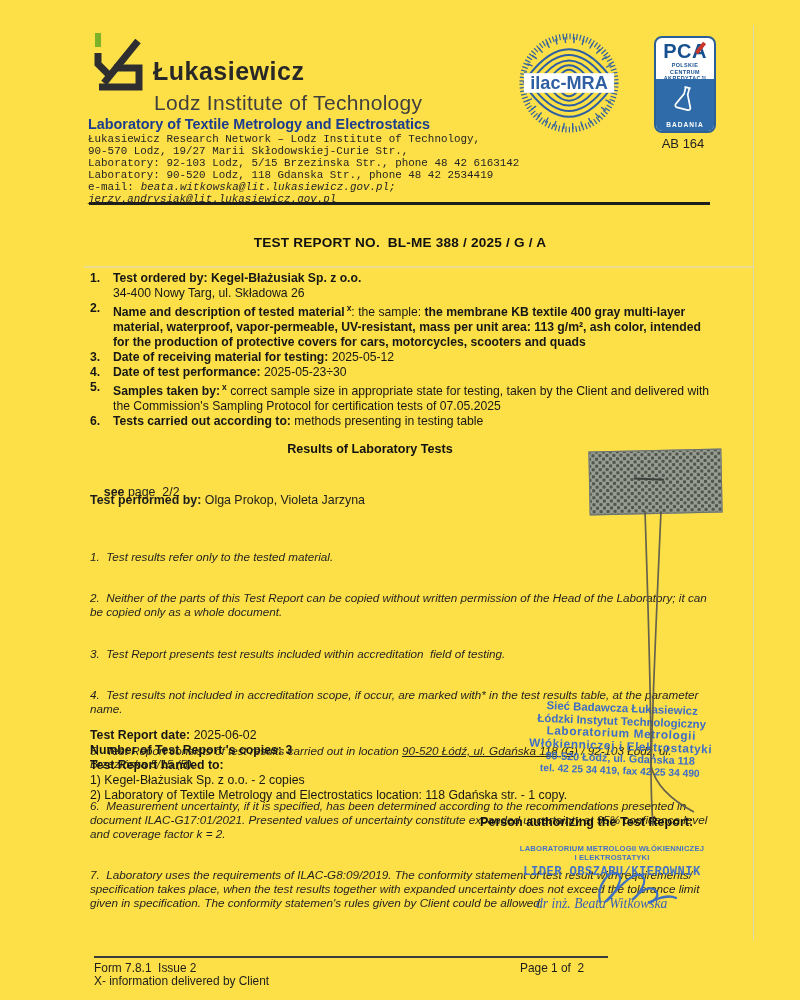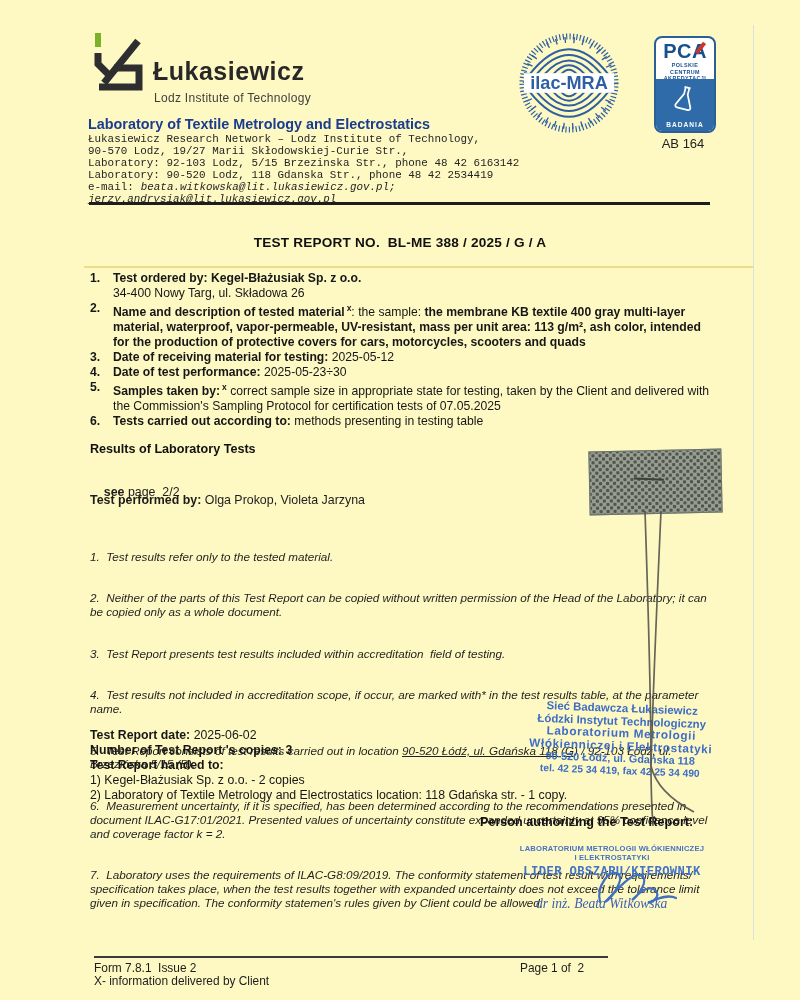--- a/index.html
+++ b/index.html
@@ -1,23 +1,23 @@
 <!DOCTYPE html>
 <html><head>
 <meta charset="utf-8">
 <style>
   html,body{margin:0;padding:0;background:#ffffff;}
-  .page{position:relative;width:800px;height:1000px;background:#fef9c3;
+  .page{position:relative;width:800px;height:1000px;background:#fde047;
         font-family:"Liberation Sans",sans-serif;color:#1c1c1c;overflow:hidden;}
   .pre{white-space:pre-wrap;}
 
   
   .logo-mark{position:absolute;left:87px;top:32px;}
   .brand{position:absolute;left:153px;top:57px;font-size:25px;font-weight:bold;color:#282828;letter-spacing:.5px;}
-  .brand-sub{position:absolute;left:154px;top:91px;font-size:12px;color:#3f3f3f;letter-spacing:.3px;}
+  .brand-sub{position:absolute;left:154px;top:91px;font-size:21px;color:#3f3f3f;letter-spacing:.3px;}
   .lab-title{position:absolute;left:88px;top:116px;font-size:14.4px;font-weight:bold;color:#1b3c8f;}
   .addr{position:absolute;left:88px;top:134px;font-size:10.9px;line-height:11.95px;color:#242424;width:480px;font-family:Liberation Mono, monospace;}
   .email-val{font-style:italic;margin-left:7px;}
   .ilac{position:absolute;left:518px;top:31px;}
   .pca{position:absolute;left:654px;top:36px;width:58px;height:93px;border:2px solid #2a6096;border-radius:8px;
        background:#fff;text-align:center;overflow:hidden;}
   .pca-brand{position:relative;font-size:20px;font-weight:bold;color:#17508f;line-height:22px;margin-top:2px;letter-spacing:.5px;}
   .pca-red-bar{position:absolute;right:7px;top:6px;width:13px;height:4px;background:#c8352b;transform:rotate(-52deg);}
   .pca-c{font-size:5.4px;font-weight:bold;color:#17508f;letter-spacing:.4px;line-height:6.5px;}
   .pca-panel{position:absolute;left:0;right:0;bottom:0;height:52px;background:#2e6ba8;}
@@ -29,21 +29,21 @@
          font-size:13.6px;font-weight:bold;letter-spacing:.2px;color:#111;}
   .yellow-line{position:absolute;left:84px;top:266px;width:669px;height:2px;background:#eadd8e;}
 
   
   .list{position:absolute;left:90px;top:271px;width:622px;font-size:12.2px;line-height:15px;color:#161616;}
   .li{display:grid;grid-template-columns:23px 1fr;}
   .li .num{font-weight:bold;}
   .sup{vertical-align:super;font-size:8.5px;font-weight:bold;margin-left:2px;}
   b{font-weight:bold;}
 
-  .results-heading{position:absolute;left:90px;top:442px;width:560px;
+  .results-heading{position:absolute;left:90px;top:442px;width:560px;text-align:center;
                    font-size:12.6px;font-weight:bold;color:#111;}
   .see-line{position:absolute;left:90px;top:471px;font-size:12.4px;}
   .performed{position:absolute;left:90px;top:493px;font-size:12.4px;}
 
   
   .notes{position:absolute;left:90px;top:522px;width:628px;font-size:11.7px;font-style:italic;
          line-height:13.85px;color:#1f1f1f;}
   .notes p{margin:0;}
   .u{text-decoration:underline;}
 

